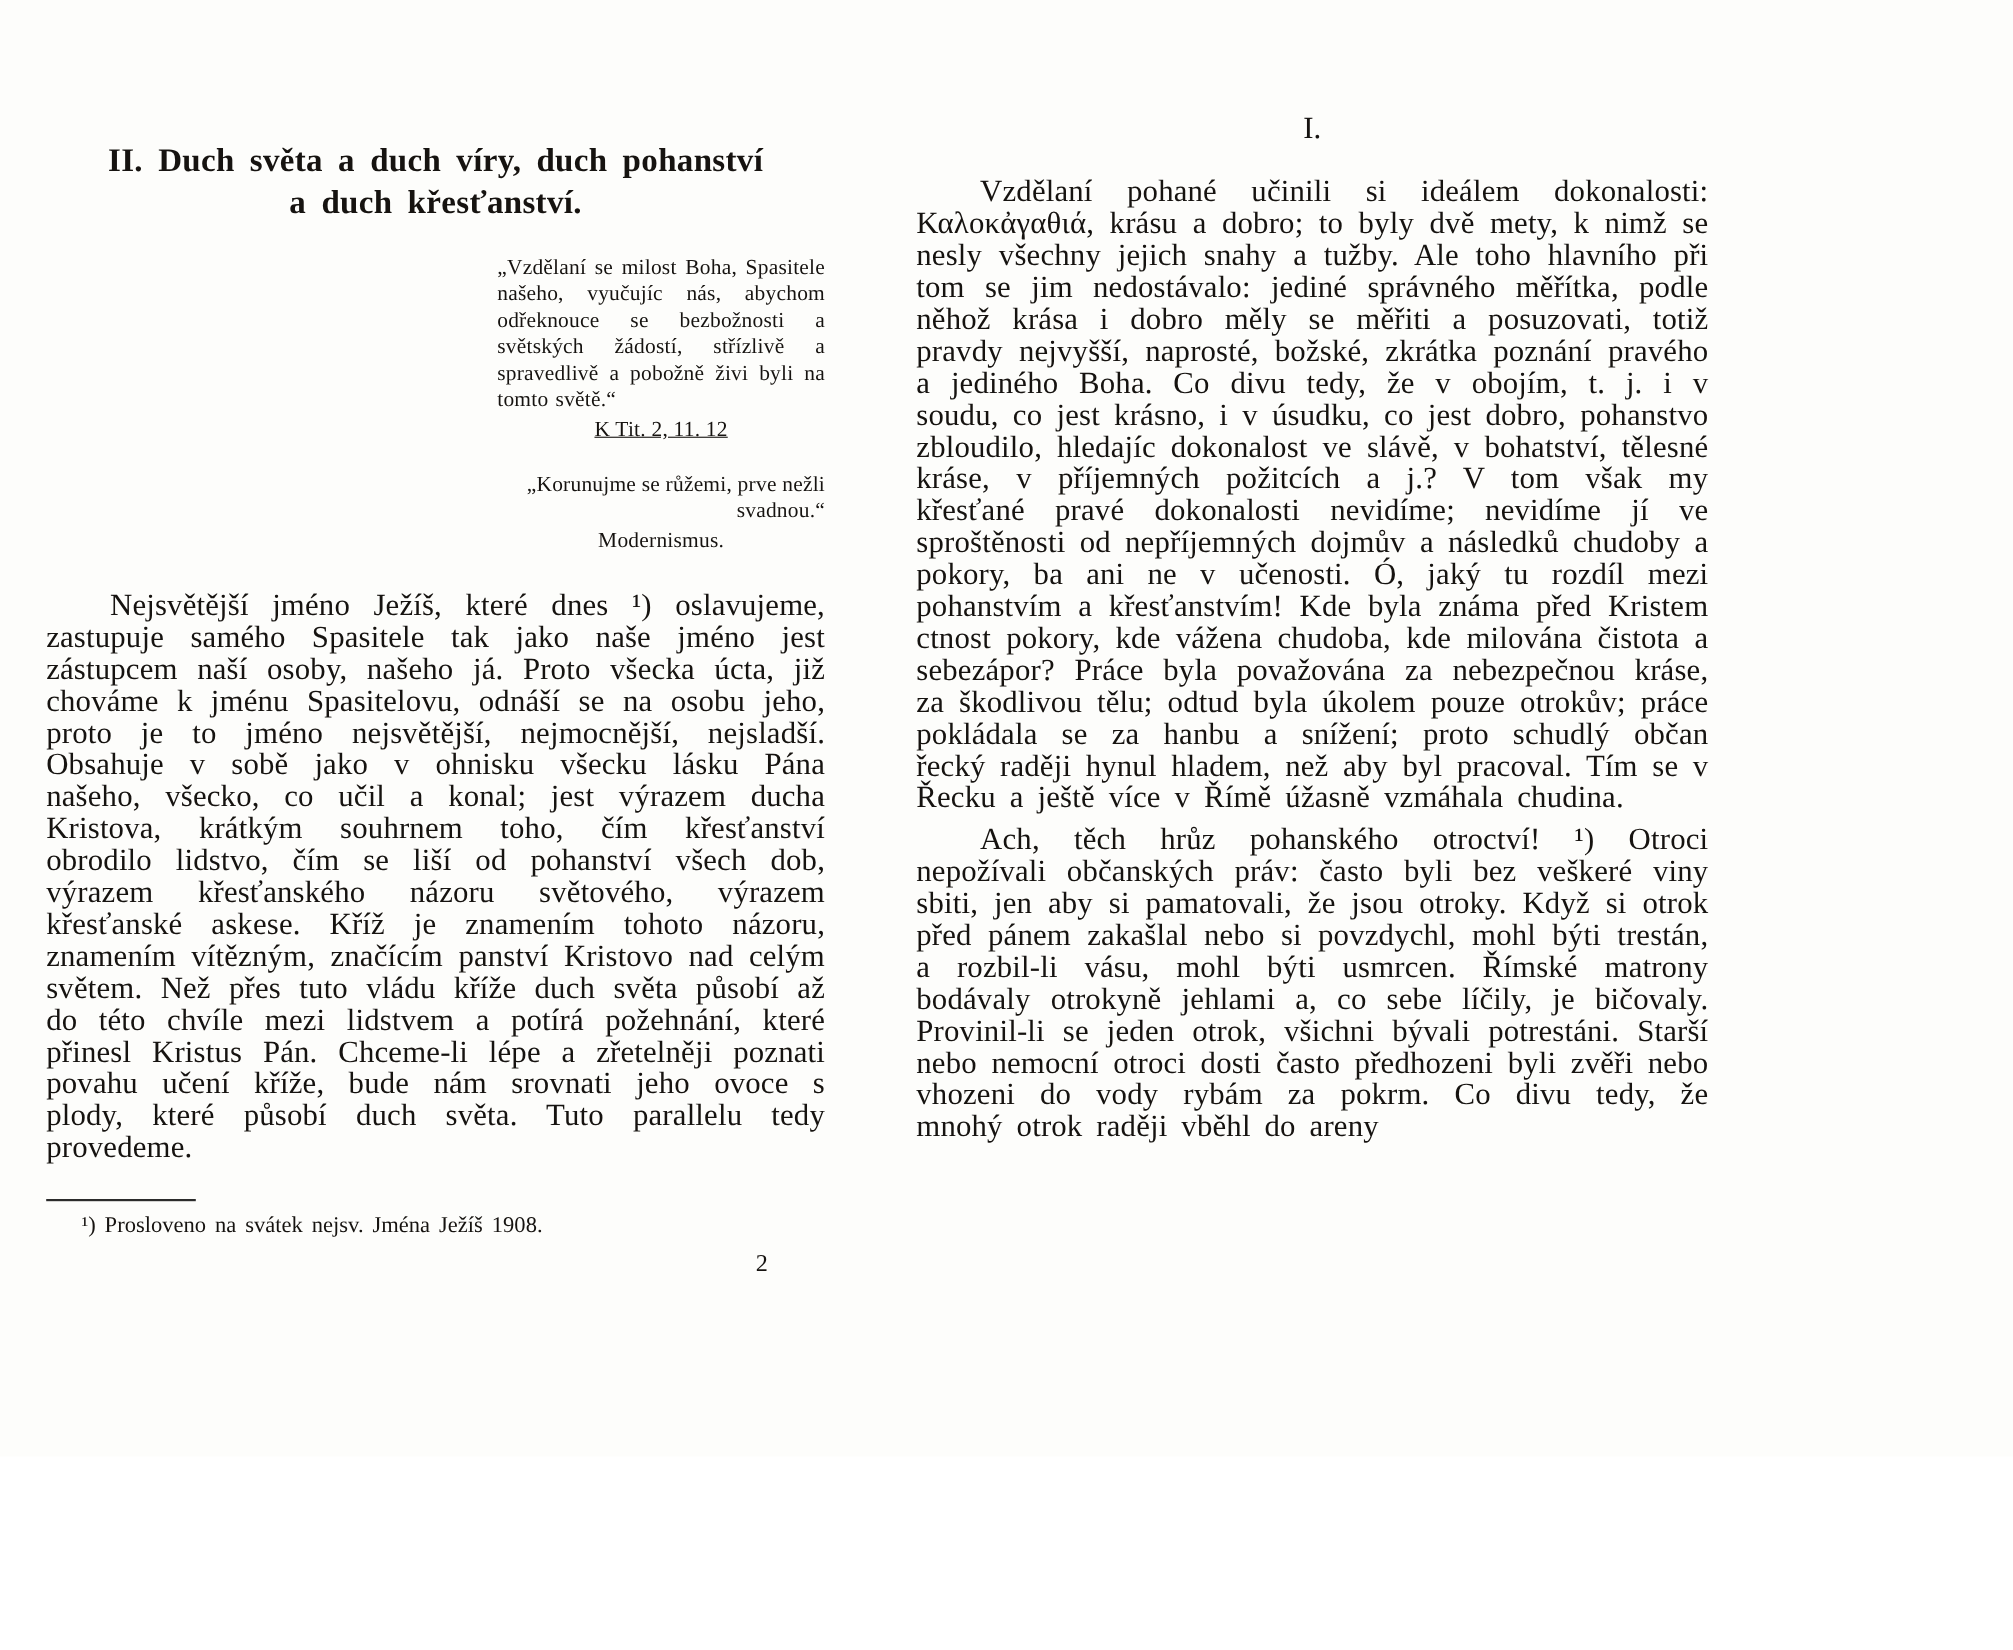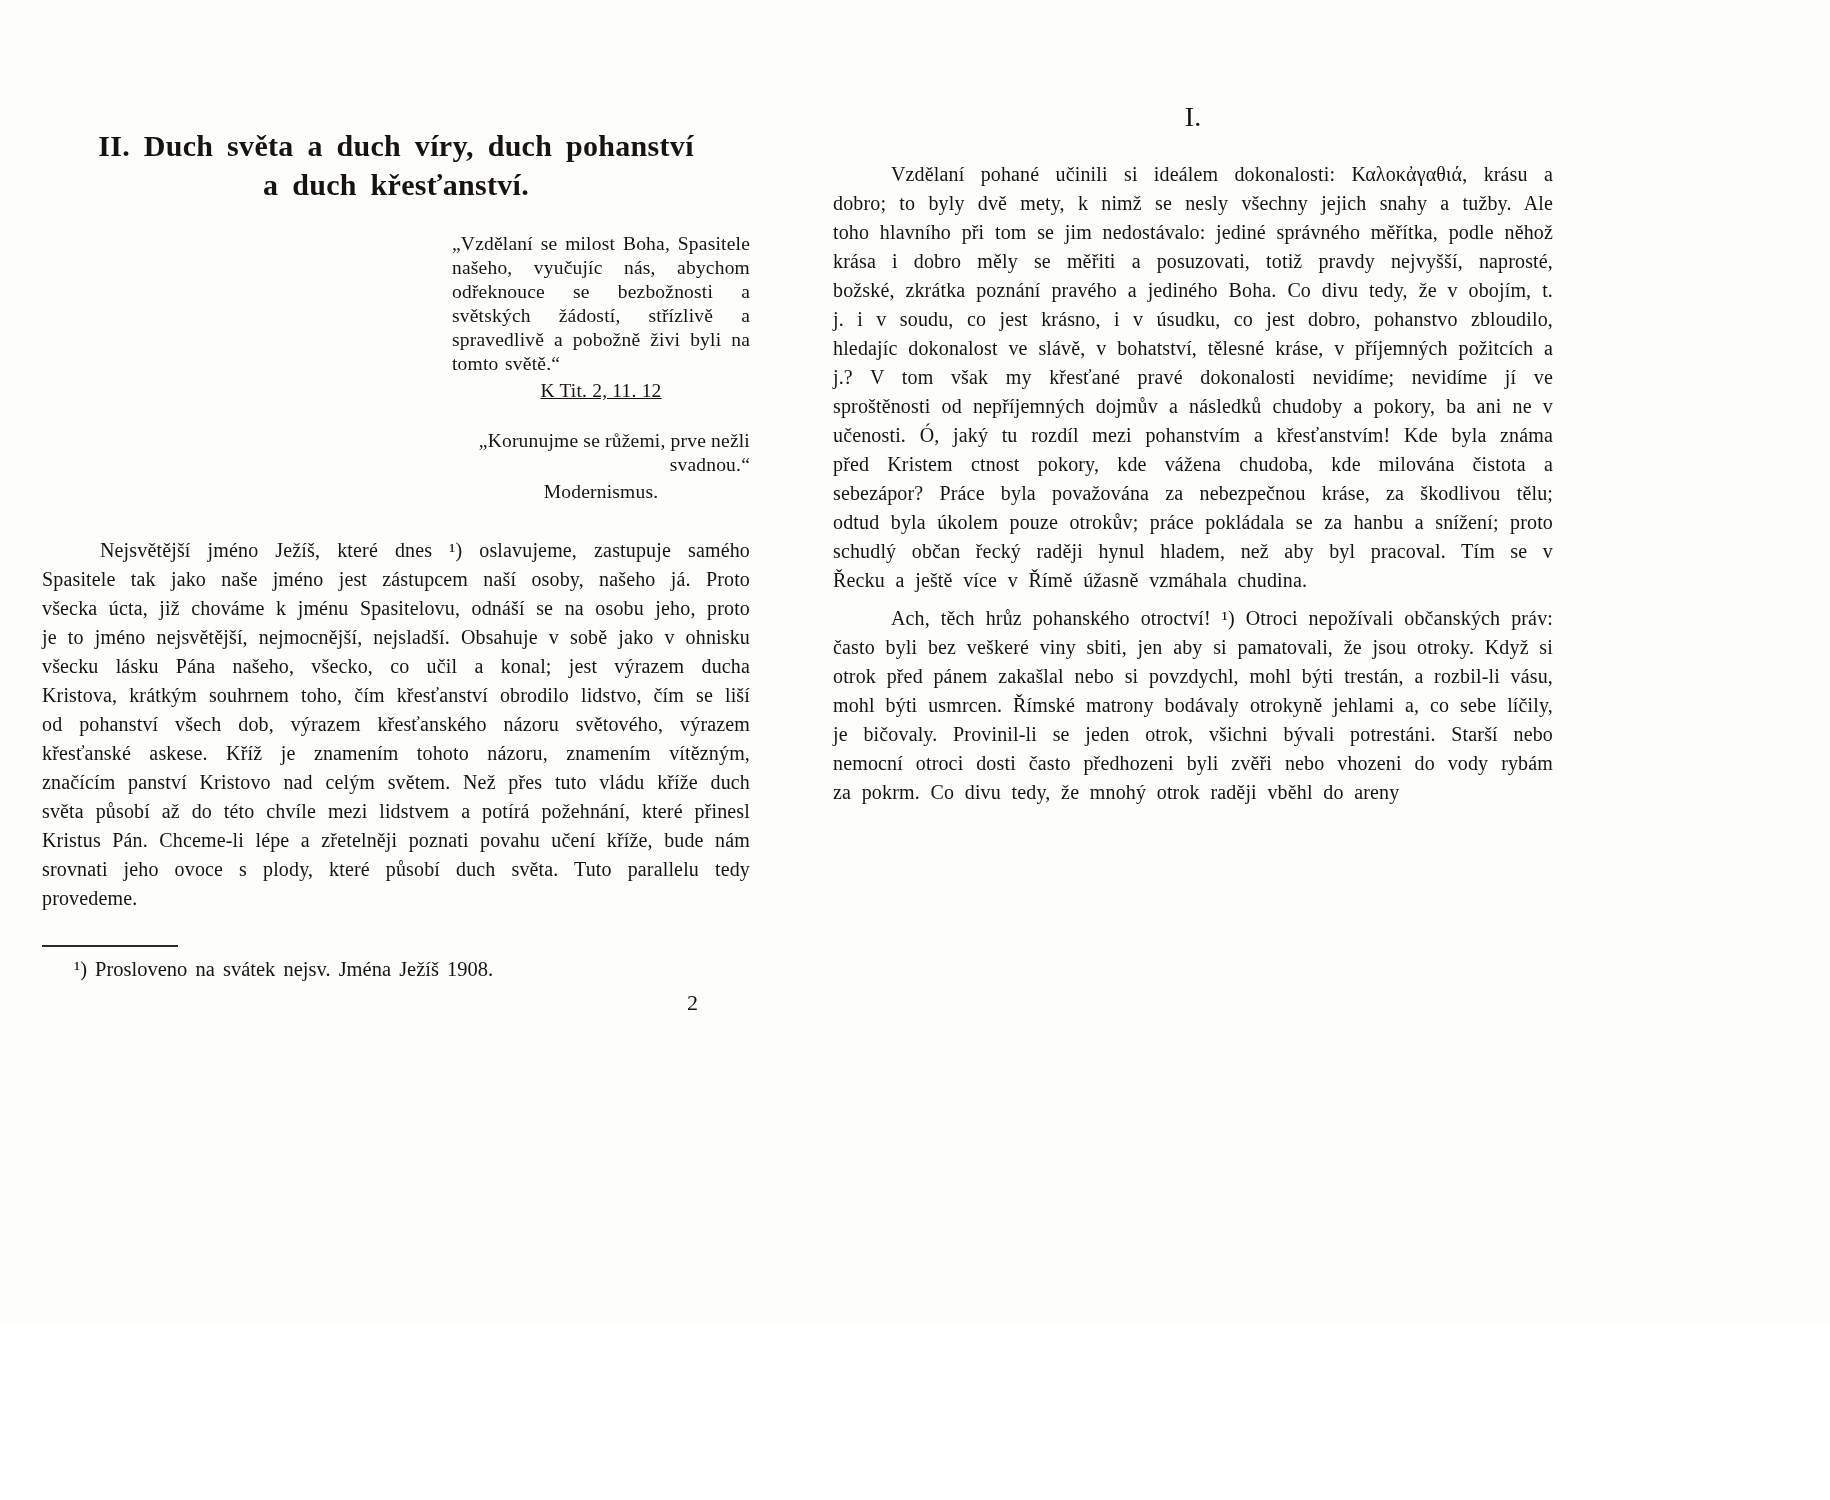--- a/index.html
+++ b/index.html
@@ -40,21 +40,21 @@
     font-size: 19.5px;
     line-height: 24px;
     letter-spacing: 0.2px;
   }
   .ep-quote   { text-align: justify; word-spacing: 1.5px; }
   .ep-source  { text-align: center; margin-top: 3px; text-decoration: underline; }
   .ep-quote2  { margin-top: 26px; text-align: right; }
   .ep-source2 { text-align: center; margin-top: 3px; }
 
   .body-par {
-    font-size: 20px;
+    font-size: 28px;
     line-height: 29px;
     text-align: justify;
     text-indent: 58px;
     word-spacing: 5.5px;
     letter-spacing: 0.15px;
   }
   .left-body { margin-top: 32px; }
   .rp1 { margin-top: 26px; }
   .rp2 { margin-top: 9px; }
 

